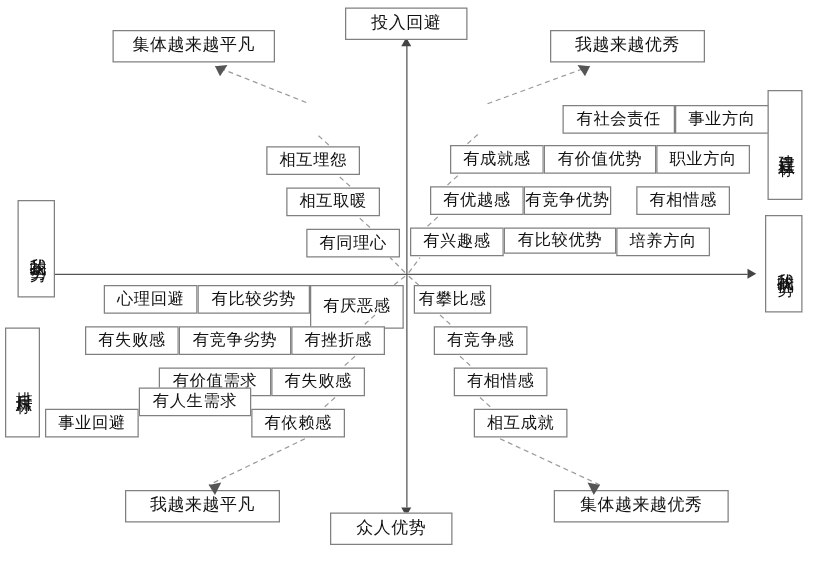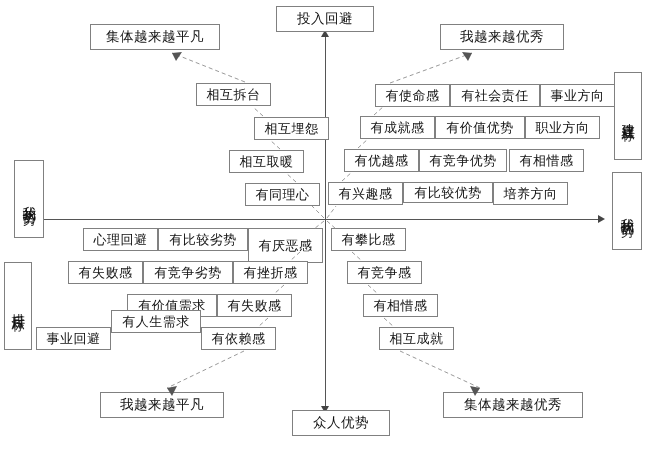--- a/index.html
+++ b/index.html
@@ -91,53 +91,51 @@
   <div class="axis-line axis-h" style="left:42px; top:219px; width:556px;"></div>
   <div class="axis-line axis-v" style="left:325px; top:36px; width:1px; height:370px;"></div>
 
   <div class="arrow arrow-left" style="left:36px;  top:215px;"></div>
   <div class="arrow arrow-right" style="left:598px; top:215px;"></div>
   <div class="arrow arrow-up" style="left:321px; top:30px;"></div>
   <div class="arrow arrow-down" style="left:321px; top:406px;"></div>
 
   <div class="box corner" style="left:276px; top:6px; width:98px; height:26px;">投入回避</div>
 
-  <div class="box corner" style="left:292px; top:410px; width:98px; height:26px;">众人优势</div>
+  <div class="box corner" style="left:264px; top:410px; width:98px; height:26px;">众人优势</div>
 
   <div class="box v corner" style="left:14px; top:160px; width:30px; height:78px;">我的劣势</div>
 
   <div class="box v corner" style="left:612px; top:172px; width:30px; height:78px;">我的优势</div>
 
   <div class="box v corner" style="left:614px; top:72px; width:28px; height:88px;">建立目标</div>
 
   <div class="box v corner" style="left:4px; top:262px; width:28px; height:88px;">排斥目标</div>
 
   <div class="box corner" style="left:90px; top:24px; width:130px; height:26px;">集体越来越平凡</div>
 
   <div class="box corner" style="left:440px; top:24px; width:124px; height:26px;">我越来越优秀</div>
 
   <div class="box corner" style="left:100px; top:392px; width:124px; height:26px;">我越来越平凡</div>
 
   <div class="box corner" style="left:443px; top:392px; width:140px; height:26px;">集体越来越优秀</div>
 
-  <div class="box cell" style="left:196px; top:83px; width:75px; height:23px;">相互拆台</div>
-  <div class="box cell" style="left:213px; top:117px; width:75px; height:23px;margin-left:41px;">相互埋怨</div>
+  <div class="box cell" style="left:213px; top:117px; width:75px; height:23px;">相互埋怨</div>
   <div class="box cell" style="left:229px; top:150px; width:75px; height:23px;text-align:center;">相互取暖</div>
   <div class="box cell" style="left:245px; top:183px; width:75px; height:23px;">有同理心</div>
 
-  <div class="box cell" style="left:375px; top:84px; width:75px; height:23px;">有使命感</div>
   <div class="box cell" style="left:450px; top:84px; width:90px; height:23px;">有社会责任</div>
   <div class="box cell" style="left:540px; top:84px; width:75px; height:23px;">事业方向</div>
 
   <div class="box cell" style="left:360px; top:116px; width:75px; height:23px;">有成就感</div>
   <div class="box cell" style="left:435px; top:116px; width:90px; height:23px;">有价值优势</div>
   <div class="box cell" style="left:525px; top:116px; width:75px; height:23px;">职业方向</div>
 
   <div class="box cell" style="left:344px; top:149px; width:75px; height:23px;">有优越感</div>
-  <div class="box cell" style="left:419px; top:149px; width:88px; height:23px;">有竞争优势</div>
+  <div class="box cell" style="left:419px; top:149px; width:70px; height:23px;">有竞争优势</div>
   <div class="box cell" style="left:509px; top:149px; width:75px; height:23px;">有相惜感</div>
 
   <div class="box cell" style="left:328px; top:182px; width:75px; height:23px;">有兴趣感</div>
   <div class="box cell" style="left:403px; top:182px; width:90px; height:21px;">有比较优势</div>
   <div class="box cell" style="left:493px; top:182px; width:75px; height:23px;">培养方向</div>
 
   <div class="box cell" style="left:83px; top:228px; width:75px; height:23px;">心理回避</div>
   <div class="box cell" style="left:158px; top:228px; width:90px; height:23px;">有比较劣势</div>
   <div class="box cell" style="left:248px; top:228px; width:75px; height:35px;">有厌恶感</div>
 
@@ -145,21 +143,21 @@
   <div class="box cell" style="left:143px; top:261px; width:90px; height:23px;">有竞争劣势</div>
   <div class="box cell" style="left:233px; top:261px; width:75px; height:23px;">有挫折感</div>
 
   <div class="box cell" style="left:127px; top:294px; width:90px; height:23px;">有价值需求</div>
   <div class="box cell" style="left:217px; top:294px; width:75px; height:23px;">有失败感</div>
 
   <div class="box cell" style="left:36px; top:327px; width:75px; height:23px;">事业回避</div>
   <div class="box cell" style="left:111px; top:310px; width:90px; height:23px;">有人生需求</div>
   <div class="box cell" style="left:201px; top:327px; width:75px; height:23px;">有依赖感</div>
 
-  <div class="box cell" style="left:331px; top:228px; width:75px; height:23px;">有攀比感</div>
+  <div class="box cell" style="left:331px; top:228px; width:62px; height:23px;">有攀比感</div>
   <div class="box cell" style="left:347px; top:261px; width:75px; height:23px;">有竞争感</div>
   <div class="box cell" style="left:363px; top:294px; width:75px; height:23px;">有相惜感</div>
   <div class="box cell" style="left:379px; top:327px; width:75px; height:23px;">相互成就</div>
 
   <svg id="connectors" viewBox="0 0 657 450">
 
     <g>
       <line class="dash" x1="324" y1="218" x2="312" y2="206"></line>
       <line class="dash" x1="296" y1="182" x2="286" y2="173"></line>
       <line class="dash" x1="280" y1="149" x2="270" y2="140"></line>

